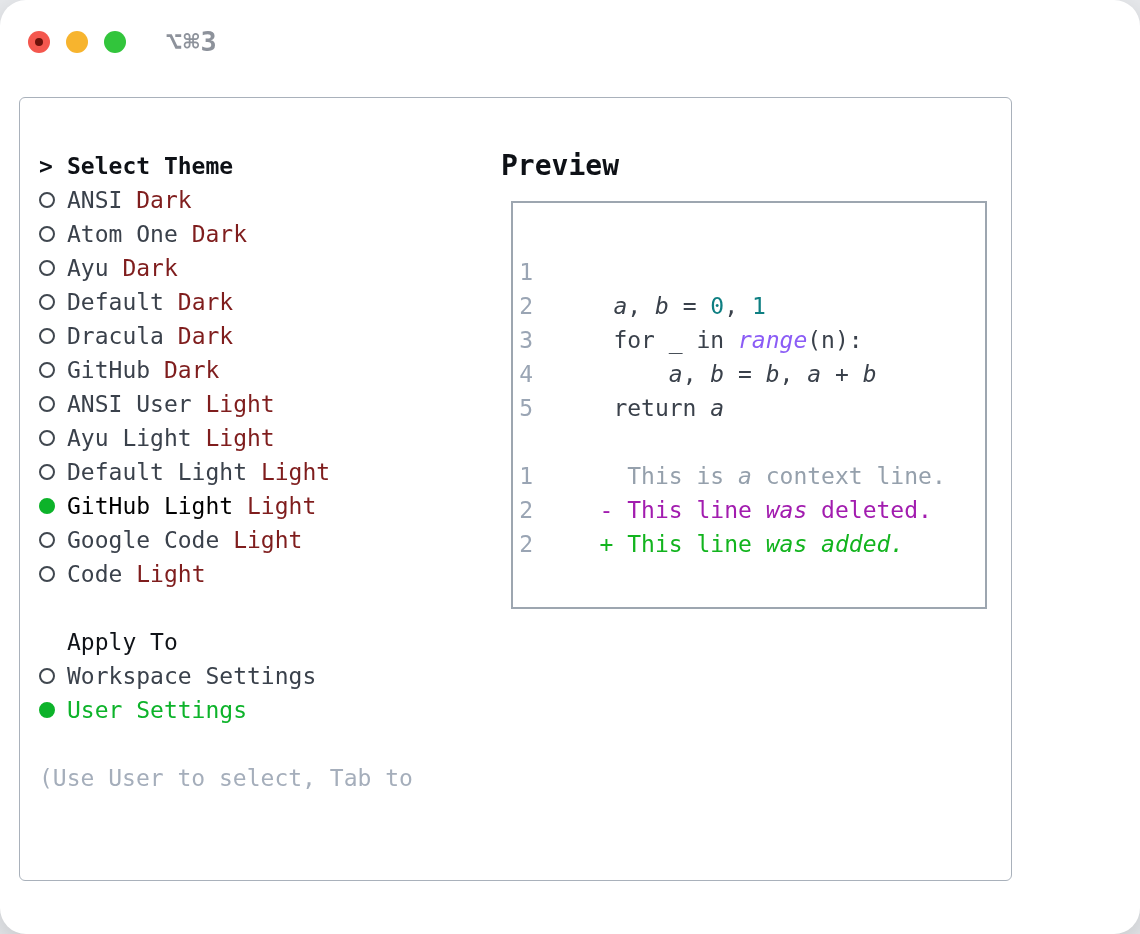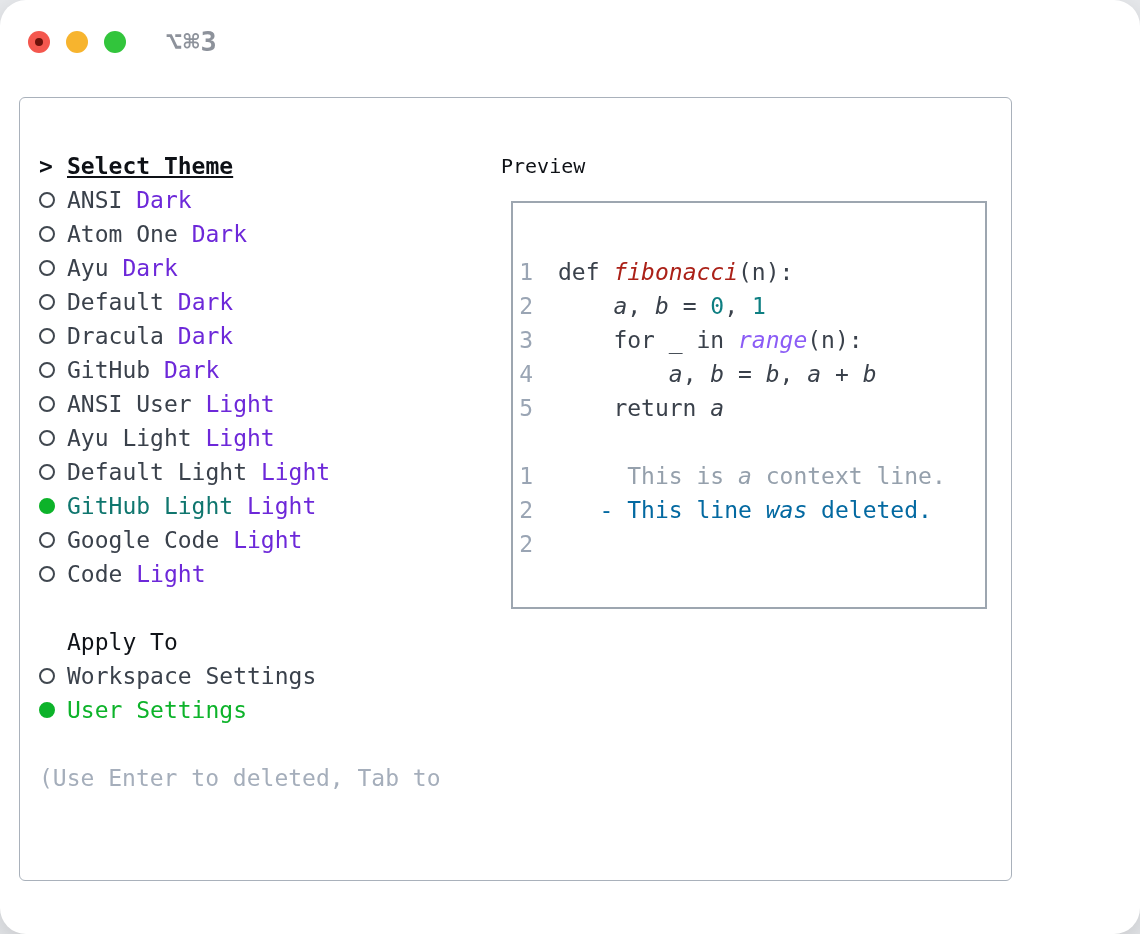--- a/index.html
+++ b/index.html
@@ -39,49 +39,49 @@
     font-size:23px;line-height:34px;color:#3a414b;
   }
   .row{display:flex;align-items:center;height:34px;white-space:pre;}
   .prefix{width:28px;display:flex;align-items:center;flex:none;}
   .cursor{font-weight:bold;color:#0e1116;}
   .radio{
     width:12px;height:12px;border:2px solid #40474f;border-radius:50%;
     box-sizing:content-box;
   }
   .radio.on{background:#0db32a;border-color:#0db32a;}
-  .heading{font-weight:bold;color:#0e1116;text-decoration:underline;}
+  .heading{font-weight:bold;color:#0e1116;}
   .subheading{color:#101318;}
   .t-name{color:#3a414b;}
-  .t-name.sel{color:#0f766e;}
-  .t-variant{color:#6d28d9;}
+  .t-name.sel{color:#000000;}
+  .t-variant{color:#7f1d1d;}
   .opt-label.sel{color:#0db32a;}
   .hint{color:#a5aebb;white-space:pre;}
   
   .preview-heading{
     position:absolute;left:481px;top:51px;height:34px;line-height:34px;
-    font-size:20px;font-weight:normal;color:#0e1116;
+    font-size:28px;font-weight:bold;color:#0e1116;
   }
   .preview-box{
     position:absolute;left:491px;top:103px;width:476px;height:408px;
     border:2px solid #9da6b0;box-sizing:border-box;
     padding-top:52px;background:#ffffff;
   }
   .pline{display:flex;height:34px;font-size:23px;line-height:34px;white-space:pre;}
   .ln{
     flex:none;width:14px;margin-left:6px;margin-right:25px;
     color:#9aa5b4;text-align:right;
   }
   .code{white-space:pre;}
   .tk-plain{color:#3a414b;}
   .tk-fn{color:#ab2118;}
   .tk-builtin{color:#8b5cf6;}
   .tk-num{color:#0e7f82;}
   .tk-context{color:#95a0ac;}
-  .tk-deleted{color:#0369a1;}
+  .tk-deleted{color:#a21caf;}
   .tk-added{color:#12b41e;}
   .ital{font-style:italic;}
 </style>
 </head>
 <body>
 
 <div class="window">
 
   <div class="titlebar">
     <div class="light light-red"></div>
@@ -115,34 +115,34 @@
       <div class="row">
         <span class="prefix"></span>
         <span class="subheading">Apply To</span>
       </div>
       <div id="apply-container">
           <div class="row"><span class="prefix"><span class="radio"></span></span><span class="opt-label">Workspace Settings</span></div>
           <div class="row"><span class="prefix"><span class="radio on"></span></span><span class="opt-label sel">User Settings</span></div>
         </div>
       <div class="row"></div>
       <div id="hint-container">
-          <div class="row hint">(Use Enter to deleted, Tab to</div>
+          <div class="row hint">(Use User to select, Tab to</div>
         </div>
     </div>
 
     <div class="preview-heading">Preview</div>
 
     <div class="preview-box">
       <div id="preview-lines">
-          <div class="pline"><span class="ln">1</span><span class="code"><span class="tk-plain">def </span><span class="tk-fn ital">fibonacci</span><span class="tk-plain">(n):</span></span></div>
+          <div class="pline"><span class="ln">1</span></div>
           <div class="pline"><span class="ln">2</span><span class="code"><span class="tk-plain">    </span><span class="tk-plain ital">a</span><span class="tk-plain">, </span><span class="tk-plain ital">b</span><span class="tk-plain"> = </span><span class="tk-num">0</span><span class="tk-plain">, </span><span class="tk-num">1</span></span></div>
           <div class="pline"><span class="ln">3</span><span class="code"><span class="tk-plain">    for _ in </span><span class="tk-builtin ital">range</span><span class="tk-plain">(n):</span></span></div>
           <div class="pline"><span class="ln">4</span><span class="code"><span class="tk-plain">        </span><span class="tk-plain ital">a</span><span class="tk-plain">, </span><span class="tk-plain ital">b</span><span class="tk-plain"> = </span><span class="tk-plain ital">b</span><span class="tk-plain">, </span><span class="tk-plain ital">a</span><span class="tk-plain"> + </span><span class="tk-plain ital">b</span></span></div>
           <div class="pline"><span class="ln">5</span><span class="code"><span class="tk-plain">    return </span><span class="tk-plain ital">a</span></span></div>
           <div class="pline"><span class="ln"></span><span class="code"></span></div>
           <div class="pline"><span class="ln">1</span><span class="code"><span class="tk-context">     This is </span><span class="tk-context ital">a</span><span class="tk-context"> context line.</span></span></div>
           <div class="pline"><span class="ln">2</span><span class="code"><span class="tk-deleted">   - This line </span><span class="tk-deleted ital">was</span><span class="tk-deleted"> deleted.</span></span></div>
-          <div class="pline"><span class="ln">2</span></div>
+          <div class="pline"><span class="ln">2</span><span class="code"><span class="tk-added">   + This line </span><span class="tk-added ital">was added.</span></span></div>
         </div>
     </div>
 
   </div>
 </div>
 
 </body></html>

